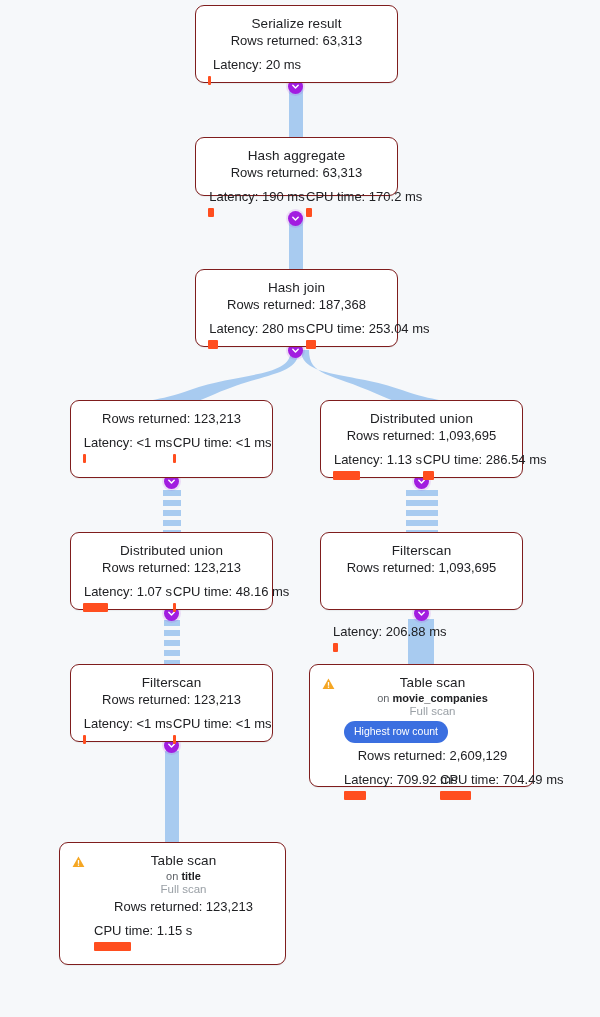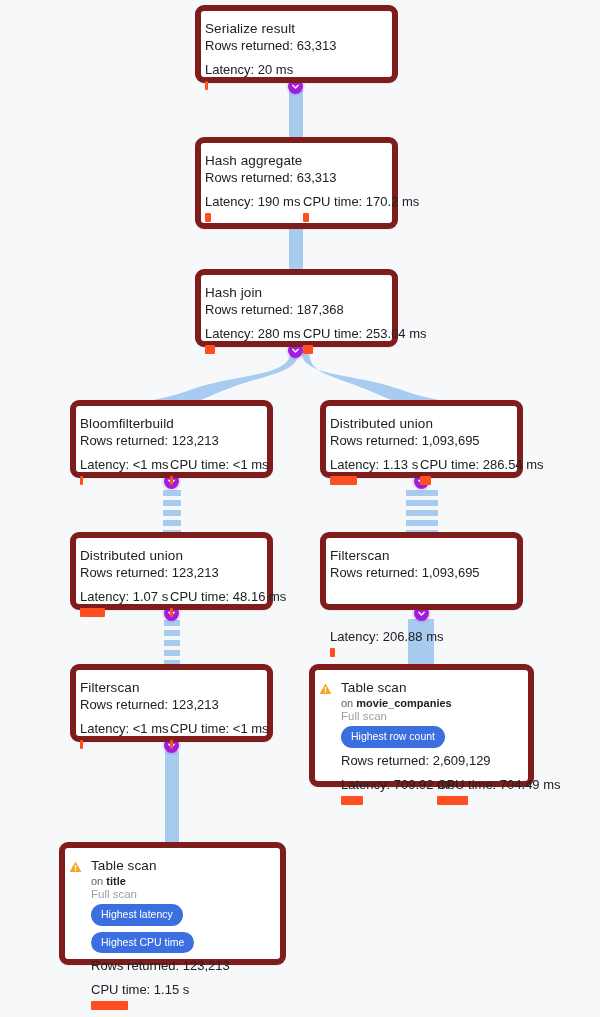--- a/index.html
+++ b/index.html
@@ -24,24 +24,25 @@
     left: 0; top: 0;
     width: 600px;
     height: 1017px;
     pointer-events: none;
   }
   
   .node {
     position: absolute;
     box-sizing: border-box;
     background: #ffffff;
-    border: 6px solid #7f1d1d;
+    border: 1px solid #7f1d1d;
     border-radius: 9px;
-    padding: 10px 12px 12px 4px;
+    padding: 10px 12px 12px 12px;
     box-shadow: 0 1px 1px rgba(60,64,67,0.07);
+    text-align: center;
   }
   .node-body {
     display: flex;
     flex-direction: row;
     align-items: flex-start;
   }
   .warn-icon {
     flex: 0 0 auto;
     margin-right: 9px;
     margin-top: 3px;
@@ -214,21 +215,21 @@
         <div class="metrics">
           <div class="metric" style="width:98px;">
             <div class="metric-label">Latency: 20 ms</div>
             <div class="metric-bar" style="width:3px;"></div>
           </div>
         </div>
       </div>
     </div>
   </div>
 
-  <div class="node" style="left:195px; top:137px; width:203px; height:92px;">
+  <div class="node" style="left:195px; top:137px; width:203px; height:59px;">
     <div class="node-body">
       <div class="node-main">
         <div class="node-title">Hash aggregate</div>
         <div class="rows">Rows returned: 63,313</div>
         <div class="metrics">
           <div class="metric" style="width:98px;">
             <div class="metric-label">Latency: 190 ms</div>
             <div class="metric-bar" style="width:6px;"></div>
           </div>
           <div class="metric">
@@ -255,21 +256,20 @@
             <div class="metric-bar" style="width:10px;"></div>
           </div>
         </div>
       </div>
     </div>
   </div>
 
   <div class="node" style="left:70px; top:400px; width:203px; height:78px;">
     <div class="node-body">
       <div class="node-main">
-        <div class="node-title">Bloomfilterbuild</div>
         <div class="rows">Rows returned: 123,213</div>
         <div class="metrics">
           <div class="metric" style="width:90px;">
             <div class="metric-label">Latency: &lt;1 ms</div>
             <div class="metric-bar" style="width:3px;"></div>
           </div>
           <div class="metric">
             <div class="metric-label">CPU time: &lt;1 ms</div>
             <div class="metric-bar" style="width:3px;"></div>
           </div>
@@ -393,24 +393,20 @@
           <rect x="6.3" y="9.2" width="1.4" height="1.5" fill="#ffffff"></rect>
         </svg>
       </div>
       <div class="node-main">
         <div class="node-title">Table scan</div>
         <div class="node-sub">
           <span>on</span>
           <b>title</b>
         </div>
         <div class="node-scan">Full scan</div>
-        <div class="badges">
-          <span class="badge">Highest latency</span>
-          <span class="badge">Highest CPU time</span>
-        </div>
         <div class="rows">Rows returned: 123,213</div>
         <div class="metrics">
           <div class="metric">
             <div class="metric-label">CPU time: 1.15 s</div>
             <div class="metric-bar" style="width:37px;"></div>
           </div>
         </div>
       </div>
     </div>
   </div>

